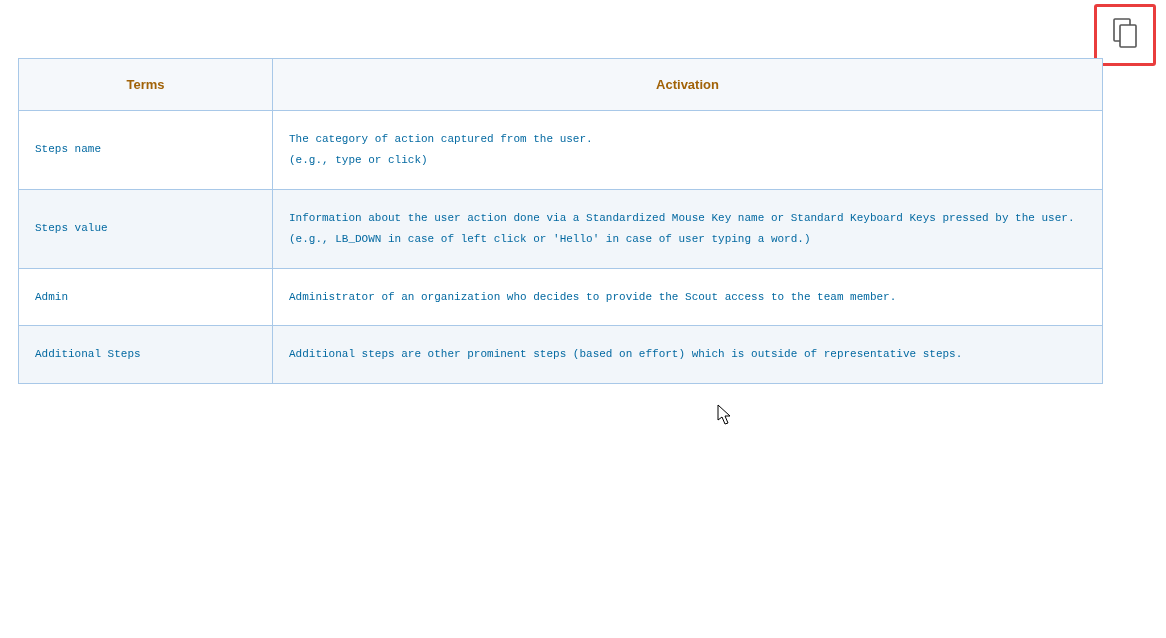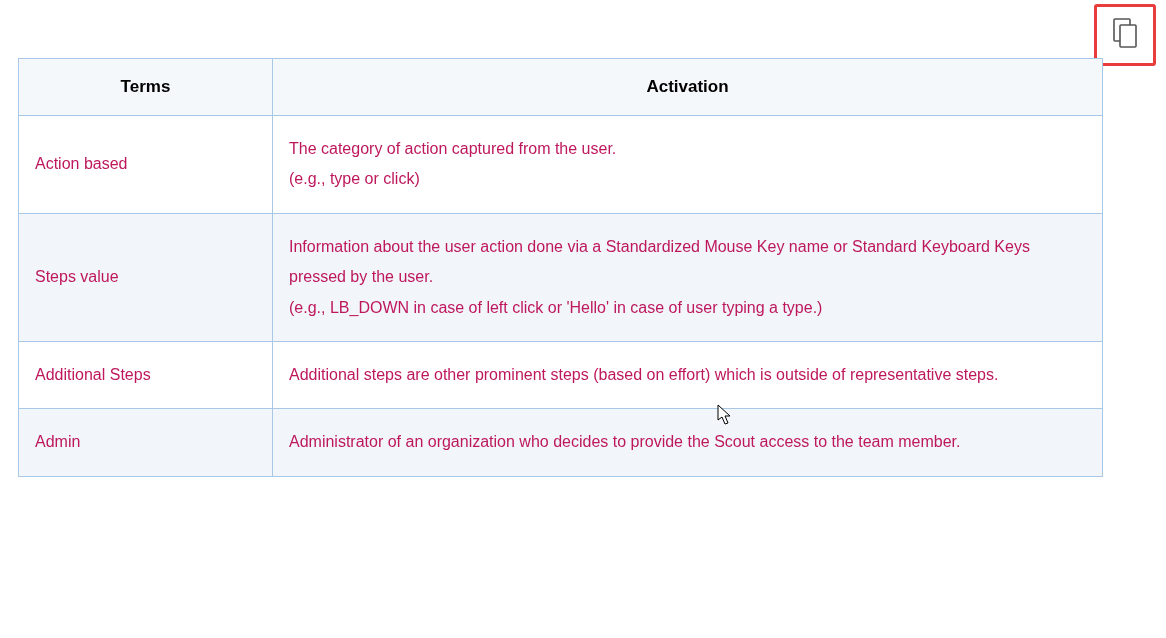--- a/index.html
+++ b/index.html
@@ -28,35 +28,36 @@
     }
     th, td {
       border: 1px solid #a8c8e8;
       padding: 18px 16px;
       vertical-align: middle;
       text-align: left;
     }
     th {
       background: #f5f8fb;
       font-weight: 600;
-      font-size: 17px;
-      color: #000000;
+      font-size: 13px;
+      color: #a16207;
       text-align: center;
       padding: 18px 16px;
     }
     col.col-terms {
       width: 254px;
     }
     col.col-defs {
       width: auto;
     }
     td {
-      font-size: 16px;
-      color: #be185d;
+      font-size: 11px;
+      color: #0369a1;
       line-height: 1.9;
+      font-family: Liberation Mono, monospace;
     }
     tbody tr:nth-child(even) {
       background: #f2f6fa;
     }
     tbody tr:nth-child(odd) {
       background: #ffffff;
     }
     .copy-box {
       position: absolute;
       right: 10px;
@@ -105,43 +106,43 @@
       <col class="col-defs">
     </colgroup>
     <thead>
       <tr>
         <th>Terms</th>
         <th>Activation</th>
       </tr>
     </thead>
     <tbody>
       <tr>
-        <td>Action based</td>
+        <td>Steps name</td>
         <td>
           <div>The category of action captured from the user.</div>
           <div>(e.g., type or click)</div>
         </td>
       </tr>
       <tr>
         <td>Steps value</td>
         <td>
           <div>Information about the user action done via a Standardized Mouse Key name or Standard Keyboard Keys pressed by the user.</div>
-          <div>(e.g., LB_DOWN in case of left click or 'Hello' in case of user typing a type.)</div>
+          <div>(e.g., LB_DOWN in case of left click or 'Hello' in case of user typing a word.)</div>
+        </td>
+      </tr>
+      <tr>
+        <td>Admin</td>
+        <td>
+          <div>Administrator of an organization who decides to provide the Scout access to the team member.</div>
         </td>
       </tr>
       <tr>
         <td>Additional Steps</td>
         <td>
           <div>Additional steps are other prominent steps (based on effort) which is outside of representative steps.</div>
-        </td>
-      </tr>
-      <tr>
-        <td>Admin</td>
-        <td>
-          <div>Administrator of an organization who decides to provide the Scout access to the team member.</div>
         </td>
       </tr>
     </tbody>
   </table>
 </div>
 
 <span class="cursor">
   <svg viewBox="0 0 16 22" width="16" height="22">
     <path d="M1 1 L1 16 L5 13 L8 20 L11 19 L8 12 L13 12 Z" fill="#ffffff" stroke="#000000" stroke-width="1"></path>
   </svg>

